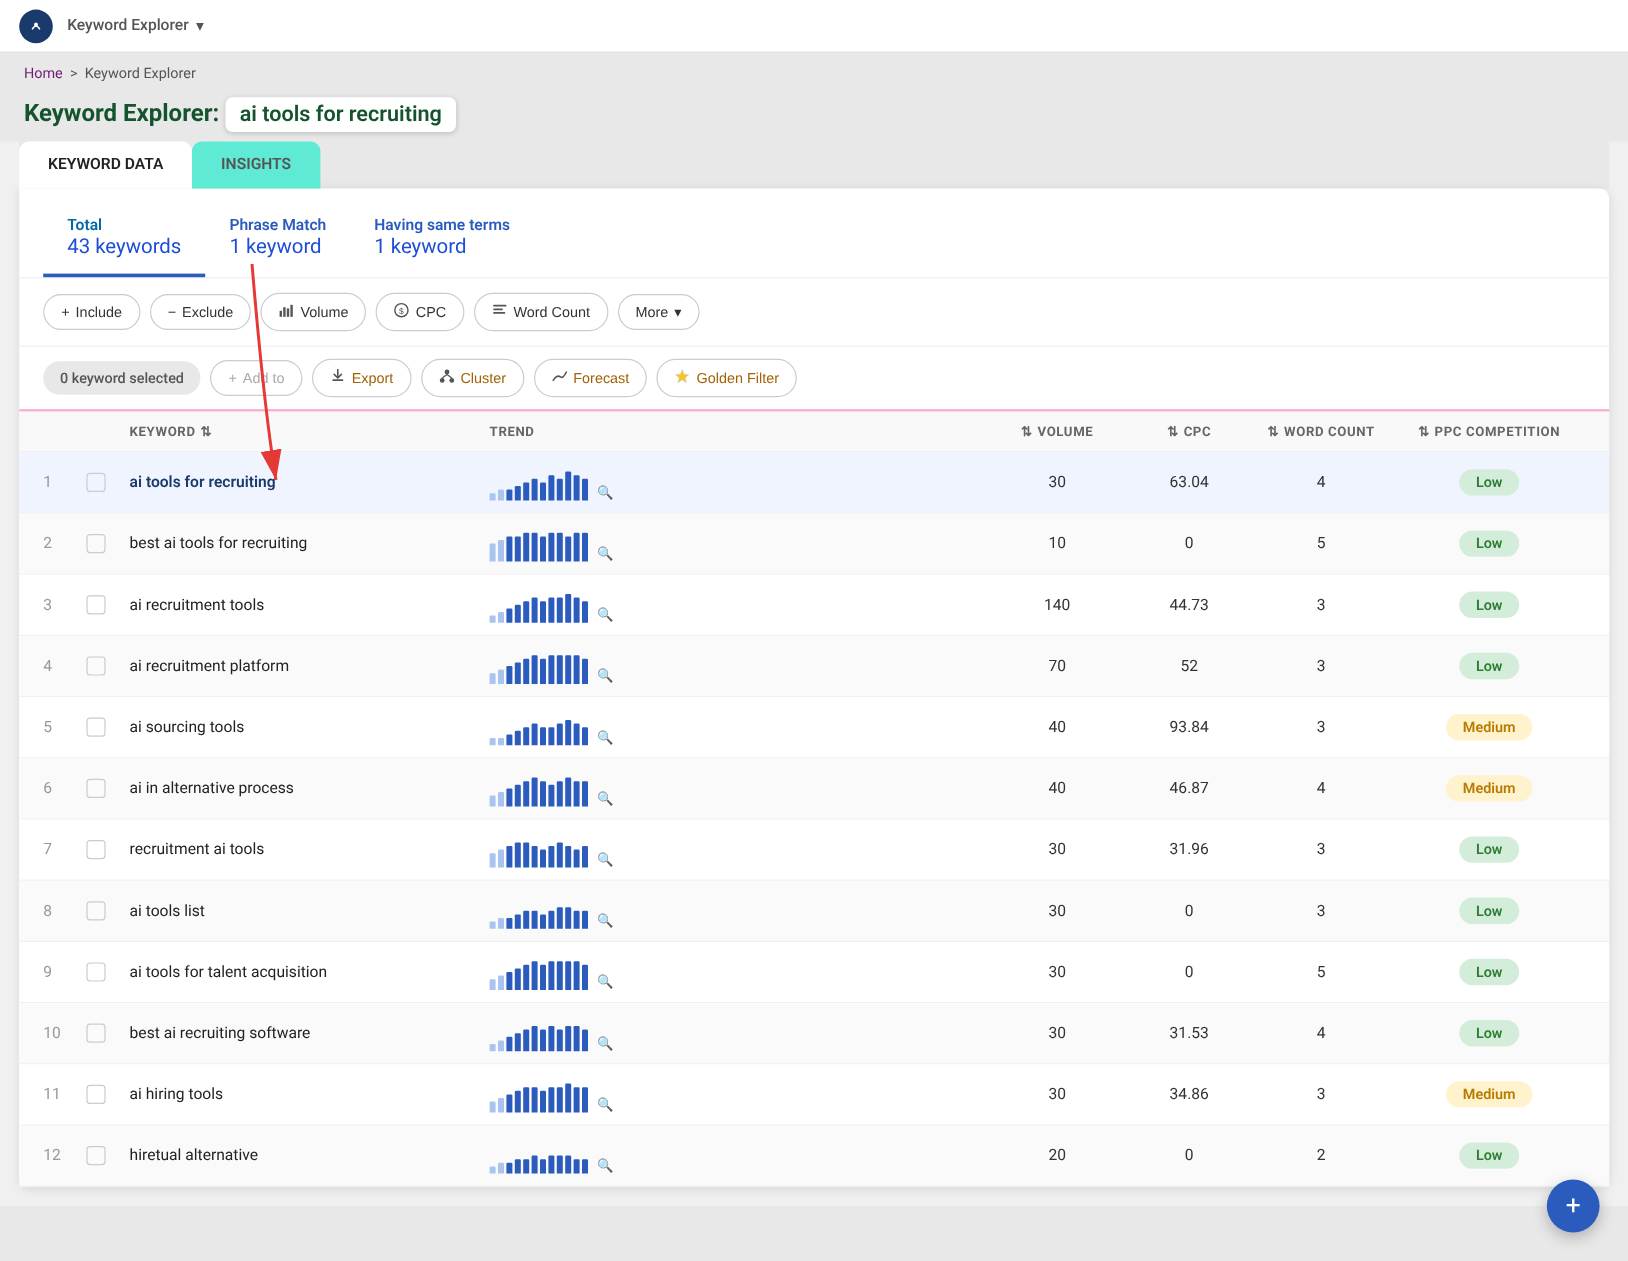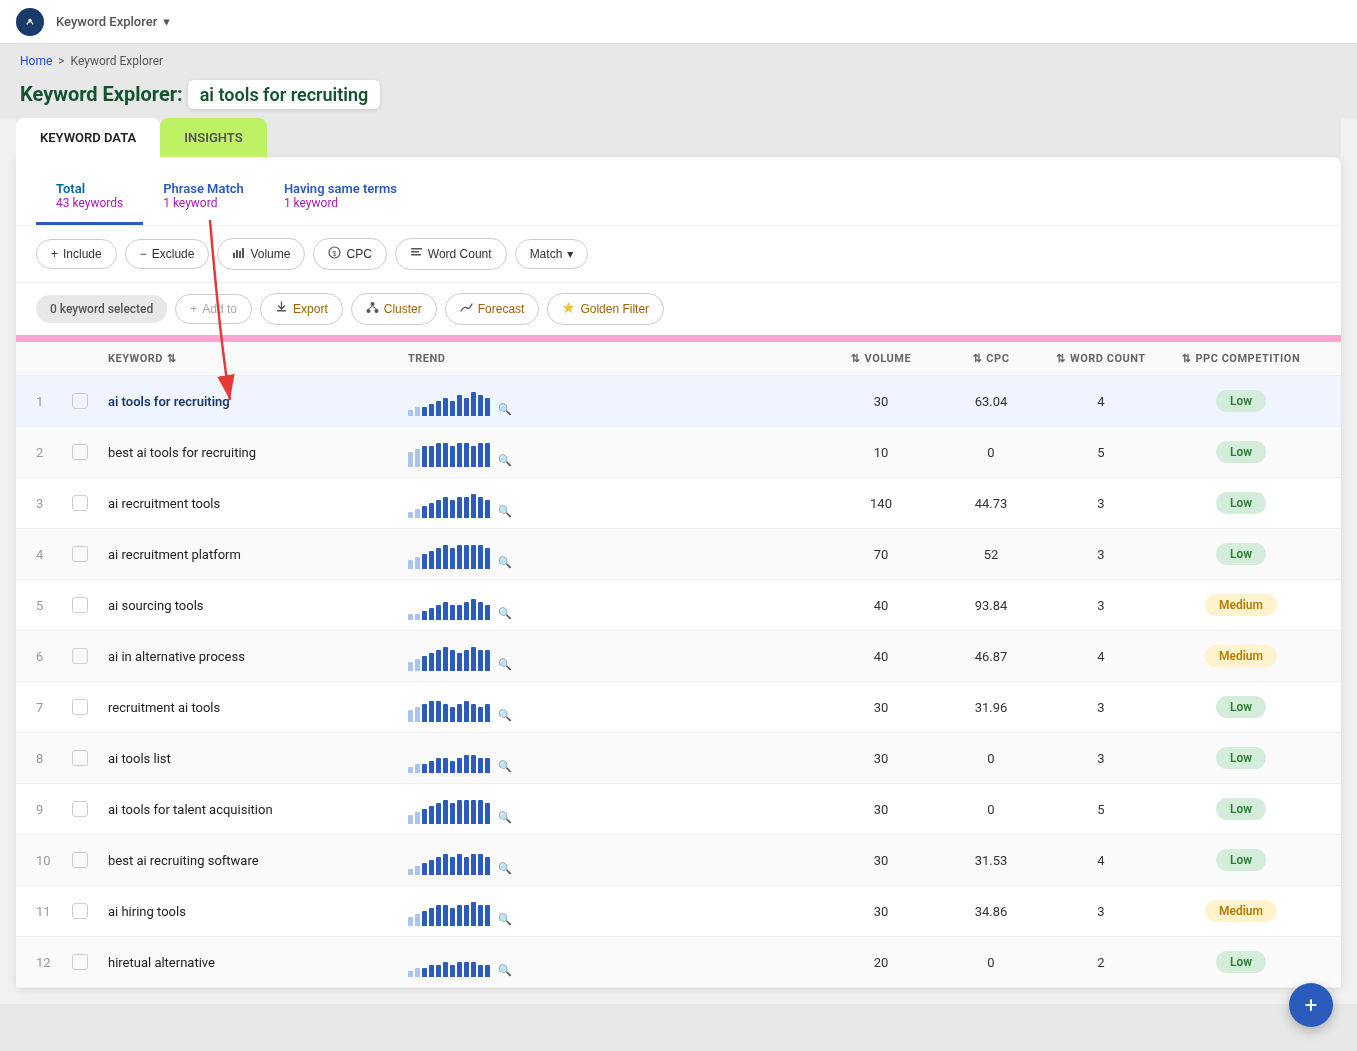--- a/index.html
+++ b/index.html
@@ -5,39 +5,39 @@
     * { box-sizing: border-box; margin: 0; padding: 0; }
     body { font-family: -apple-system, BlinkMacSystemFont, 'Segoe UI', Roboto, sans-serif; background: #e8e8e8; font-size: 13px; color: #333; }
 
     .topbar { background: #fff; height: 44px; display: flex; align-items: center; padding: 0 16px; gap: 12px; border-bottom: 1px solid #ddd; }
     .topbar-logo { width: 28px; height: 28px; border-radius: 50%; background: #1a3a6b; display: flex; align-items: center; justify-content: center; }
     .topbar-logo svg { width: 16px; height: 16px; }
     .topbar-title { display: flex; align-items: center; gap: 6px; font-size: 13px; color: #444; font-weight: 500; }
     .topbar-title span { color: #555; }
 
     .breadcrumb { padding: 10px 20px; font-size: 12px; color: #555; display: flex; gap: 6px; align-items: center; background: #e8e8e8; }
-    .breadcrumb a { color: #1d4ed8; text-decoration: none; }
+    .breadcrumb a { color: #701a75; text-decoration: none; }
 
     .page-header { padding: 4px 20px 12px; background: #e8e8e8; }
     .page-title { font-size: 20px; font-weight: 700; color: #14532d; }
     .page-title .query { background: white; border-radius: 6px; padding: 4px 12px; font-weight: 600; font-size: 18px; box-shadow: 0 1px 4px rgba(0,0,0,0.15); }
 
     .main-container { background: #f0f0f0; padding: 0 16px 16px; }
 
     .tabs-container { display: flex; background: #e8e8e8; border-bottom: none; padding: 0; align-items: flex-end; }
-    .tab { padding: 12px 24px; font-size: 13px; font-weight: 600; cursor: pointer; border-radius: 8px 8px 0 0; background: #bef264; color: #555; border: none; }
+    .tab { padding: 12px 24px; font-size: 13px; font-weight: 600; cursor: pointer; border-radius: 8px 8px 0 0; background: #5eead4; color: #555; border: none; }
     .tab.active { background: white; color: #222; }
 
     .content-area { background: white; border-radius: 0 8px 8px 8px; padding: 0; box-shadow: 0 2px 8px rgba(0,0,0,0.1); }
 
     .keyword-types { display: flex; gap: 0; padding: 16px 20px 0; border-bottom: 1px solid #eee; }
     .ktype { padding: 8px 20px 12px; cursor: pointer; border-bottom: 3px solid transparent; }
     .ktype.active { border-bottom: 3px solid #2b5bbd; }
     .ktype .label { font-size: 13px; font-weight: 600; color: #2b5bbd; }
-    .ktype .sublabel { font-size: 12px; color: #a21caf; }
+    .ktype .sublabel { font-size: 17px; color: #1d4ed8; }
     .ktype.active .label { color: #0369a1; }
 
     .filter-row { display: flex; align-items: center; gap: 8px; padding: 12px 20px; border-bottom: 1px solid #eee; flex-wrap: wrap; }
     .filter-btn { display: flex; align-items: center; gap: 5px; padding: 7px 14px; border: 1.5px solid #ccc; border-radius: 20px; background: white; font-size: 12px; cursor: pointer; color: #333; font-weight: 500; }
     .selected-badge { background: #e8e8e8; border-radius: 20px; padding: 7px 14px; font-size: 12px; color: #555; font-weight: 500; }
     .action-btn { display: flex; align-items: center; gap: 5px; padding: 7px 14px; border: 1.5px solid #ccc; border-radius: 20px; background: white; font-size: 12px; cursor: pointer; color: #a16207; font-weight: 500; }
     .action-btn.disabled { color: #aaa; cursor: default; }
 
     .table-header { display: grid; grid-template-columns: 36px 36px 300px 1fr 120px 100px 120px 160px; align-items: center; padding: 10px 20px; background: #f9f9f9; border-bottom: 1px solid #eee; font-size: 11px; font-weight: 700; color: #666; text-transform: uppercase; letter-spacing: 0.5px; }
     .col-sort { display: flex; align-items: center; gap: 4px; }
@@ -154,26 +154,26 @@
           <span>
             <svg width="13" height="13" viewBox="0 0 13 13">
                 <rect x="1" y="2" width="11" height="1.5" rx="0.5" fill="#555"></rect>
                 <rect x="1" y="5" width="8" height="1.5" rx="0.5" fill="#555"></rect>
                 <rect x="1" y="8" width="10" height="1.5" rx="0.5" fill="#555"></rect>
               </svg>
           </span>
           <span>Word Count</span>
         </button>
         <button class="filter-btn">
-          <span>Match</span>
+          <span>More</span>
           <span>▾</span>
         </button>
       </div>
 
-      <div style="display:flex; align-items:center; gap:8px; padding: 10px 20px; border-bottom: 7px solid #f9a8d4;">
+      <div style="display:flex; align-items:center; gap:8px; padding: 10px 20px; border-bottom: 2px solid #f9a8d4;">
         <div class="selected-badge">0 keyword selected</div>
         <button class="action-btn disabled">
           <span style="color:#aaa;">+</span>
           <span style="color:#aaa;">Add to</span>
         </button>
         <button class="action-btn">
           <span>
             <svg width="13" height="13" viewBox="0 0 13 13">
                 <rect x="2" y="9" width="9" height="1.5" rx="0.5" fill="#555"></rect>
                 <path d="M6.5 1 L6.5 8 M3.5 5 L6.5 8 L9.5 5" stroke="#555" stroke-width="1.3" fill="none" stroke-linecap="round"></path>

